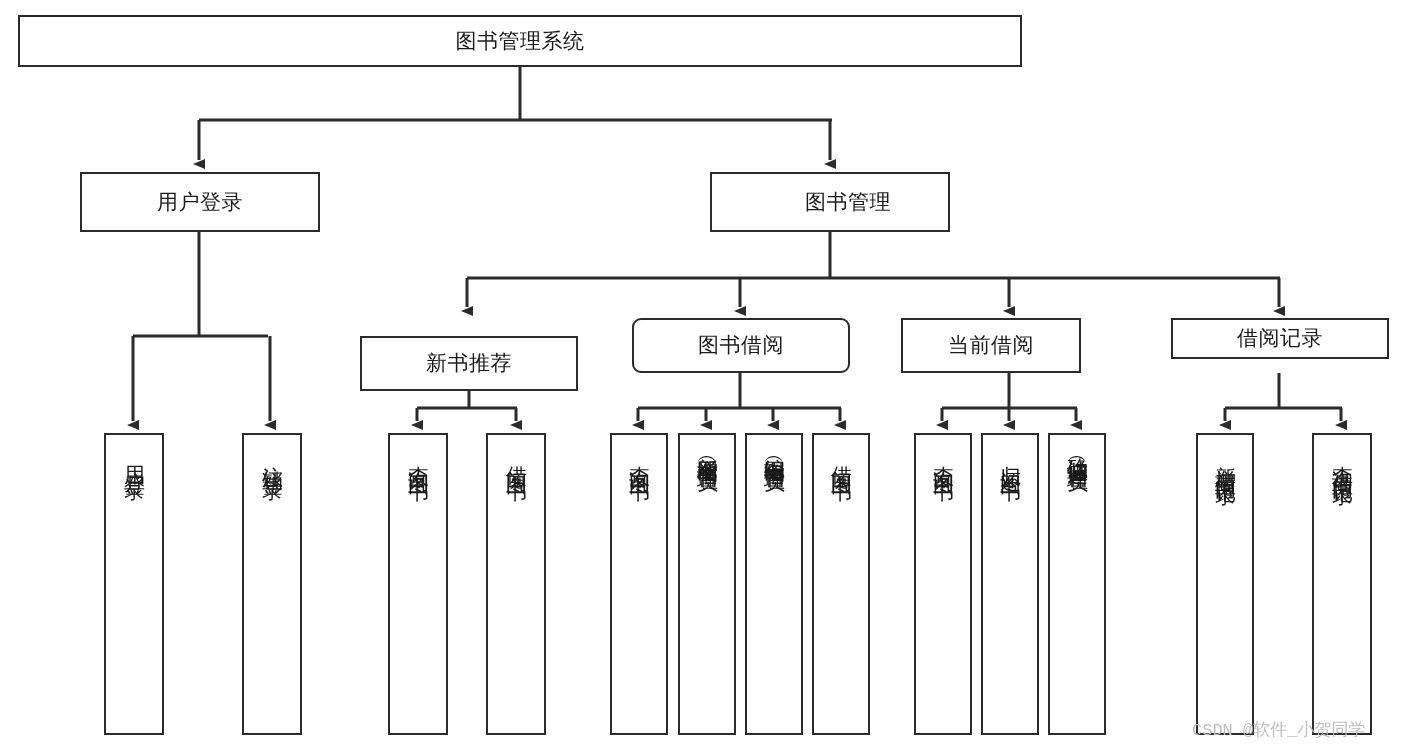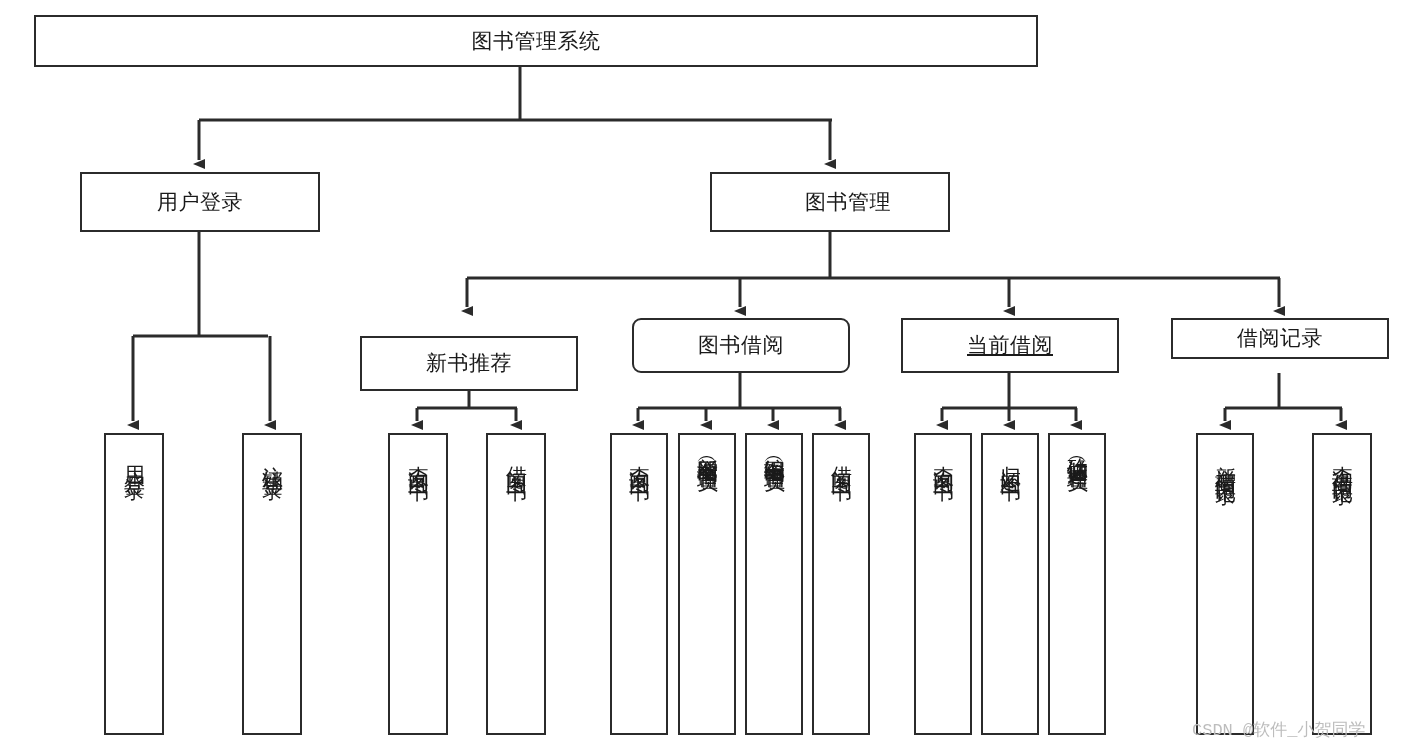--- a/index.html
+++ b/index.html
@@ -119,38 +119,38 @@
       <path d="M1009,408 L1009,421" marker-end="url(#arrow)"></path>
       <path d="M1076,408 L1076,421" marker-end="url(#arrow)"></path>
 
       <path d="M1279,373 L1279,408"></path>
       <path d="M1225,408 L1342,408"></path>
       <path d="M1225,408 L1225,421" marker-end="url(#arrow)"></path>
       <path d="M1341,408 L1341,421" marker-end="url(#arrow)"></path>
     </g>
   </svg>
 
-  <div class="node horiz" style="left:18px; top:15px; width:1004px; height:52px;margin-left:16px;">
+  <div class="node horiz" style="left:18px; top:15px; width:1004px; height:52px;">
     <span class="label">图书管理系统</span>
   </div>
 
   <div class="node horiz" style="left:80px; top:172px; width:240px; height:60px;">
     <span class="label">用户登录</span>
   </div>
   <div class="node horiz" style="left:710px; top:172px; width:240px; height:60px;padding-left:36px;">
     <span class="label">图书管理</span>
   </div>
 
   <div class="node horiz" style="left:360px; top:336px; width:218px; height:55px;">
     <span class="label">新书推荐</span>
   </div>
   <div class="node horiz" style="left:632px; top:318px; width:218px; height:55px;border-radius:9px;">
     <span class="label">图书借阅</span>
   </div>
-  <div class="node horiz" style="left:901px; top:318px; width:218px; height:55px;text-decoration:underline;">
+  <div class="node horiz" style="left:901px; top:318px; width:180px; height:55px;">
     <span class="label">当前借阅</span>
   </div>
   <div class="node horiz" style="left:1171px; top:318px; width:218px; height:41px;">
     <span class="label">借阅记录</span>
   </div>
 
   <div class="node vert" style="left:104px; top:433px; width:60px; height:302px;">
     <span class="label">用户登录</span>
   </div>
   <div class="node vert" style="left:242px; top:433px; width:60px; height:302px;">

